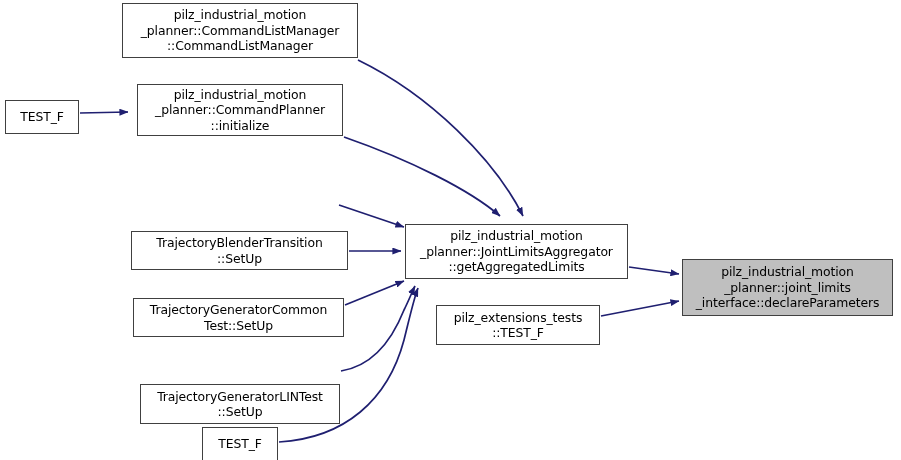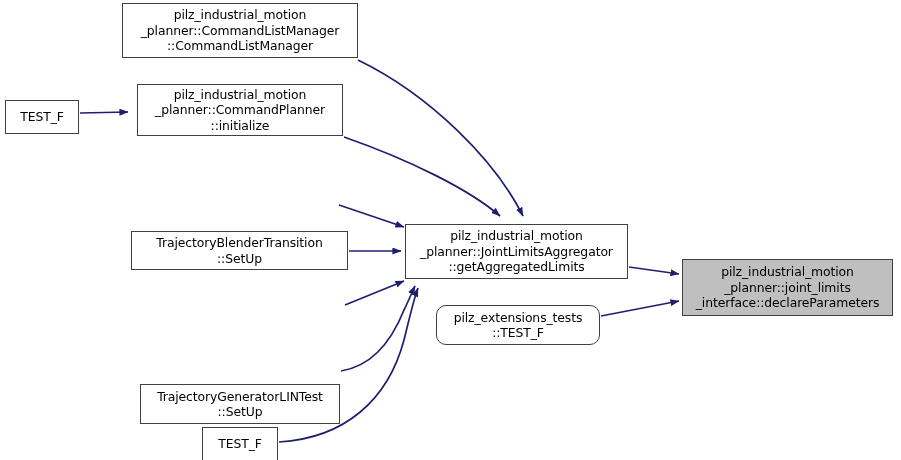--- a/index.html
+++ b/index.html
@@ -94,37 +94,41 @@
   <div class="node" style="left:5px; top:100px; width:74px; height:28px;">
     <span class="node-label">TEST_F</span>
   </div>
 
 
   <div class="node" style="left:131px; top:231px; width:217px; height:39px;">
     <span class="node-label">TrajectoryBlenderTransition
 ::SetUp</span>
   </div>
 
+  <div class="node" style="left:133px; top:298px; width:211px; height:39px;">
+    <span class="node-label">TrajectoryGeneratorCommon
+Test::SetUp</span>
+  </div>
 
   <div class="node" style="left:140px; top:384px; width:200px; height:40px;">
     <span class="node-label">TrajectoryGeneratorLINTest
 ::SetUp</span>
   </div>
 
   <div class="node" style="left:202px; top:427px; width:76px; height:28px;">
     <span class="node-label">TEST_F</span>
   </div>
 
   <div class="node" style="left:405px; top:224px; width:223px; height:55px;">
     <span class="node-label">pilz_industrial_motion
 _planner::JointLimitsAggregator
 ::getAggregatedLimits</span>
   </div>
 
-  <div class="node" style="left:436px; top:305px; width:164px; height:40px;border-radius:10px;">
+  <div class="node" style="left:436px; top:305px; width:164px; height:40px;">
     <span class="node-label">pilz_extensions_tests
 ::TEST_F</span>
   </div>
 
   <div class="node highlight" style="left:682px; top:259px; width:211px; height:57px;">
     <span class="node-label">pilz_industrial_motion
 _planner::joint_limits
 _interface::declareParameters</span>
   </div>
 

